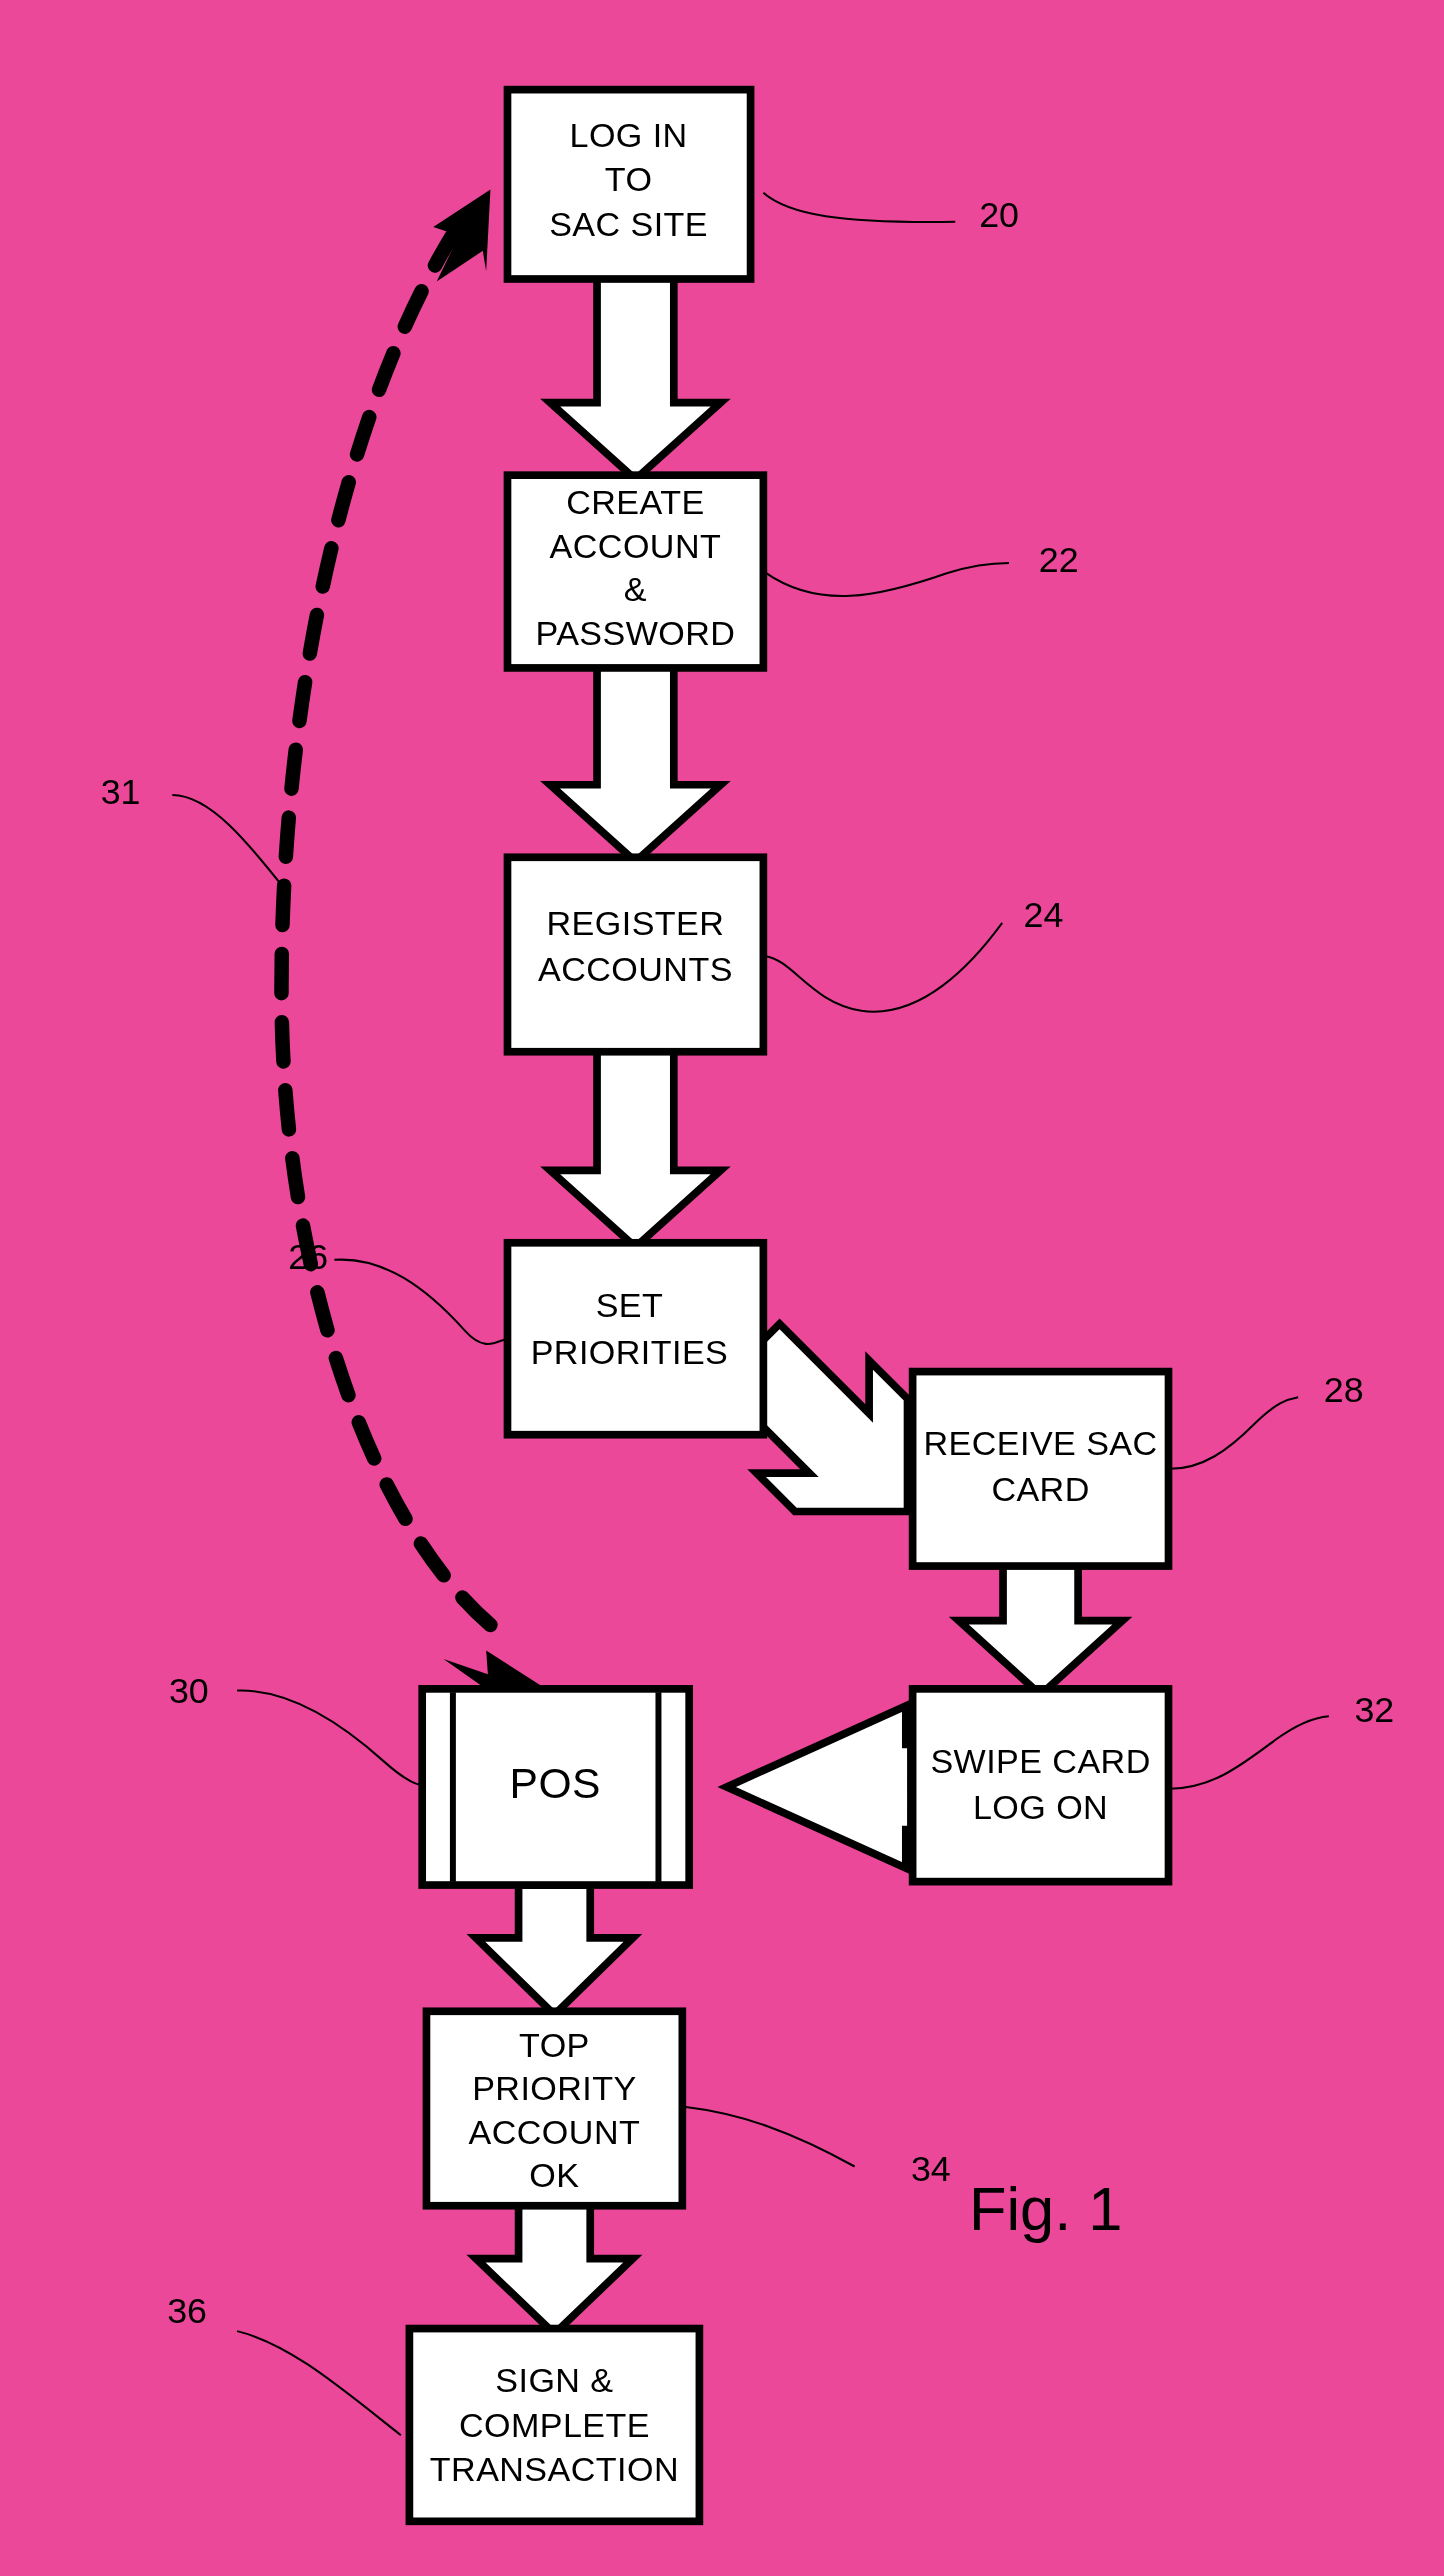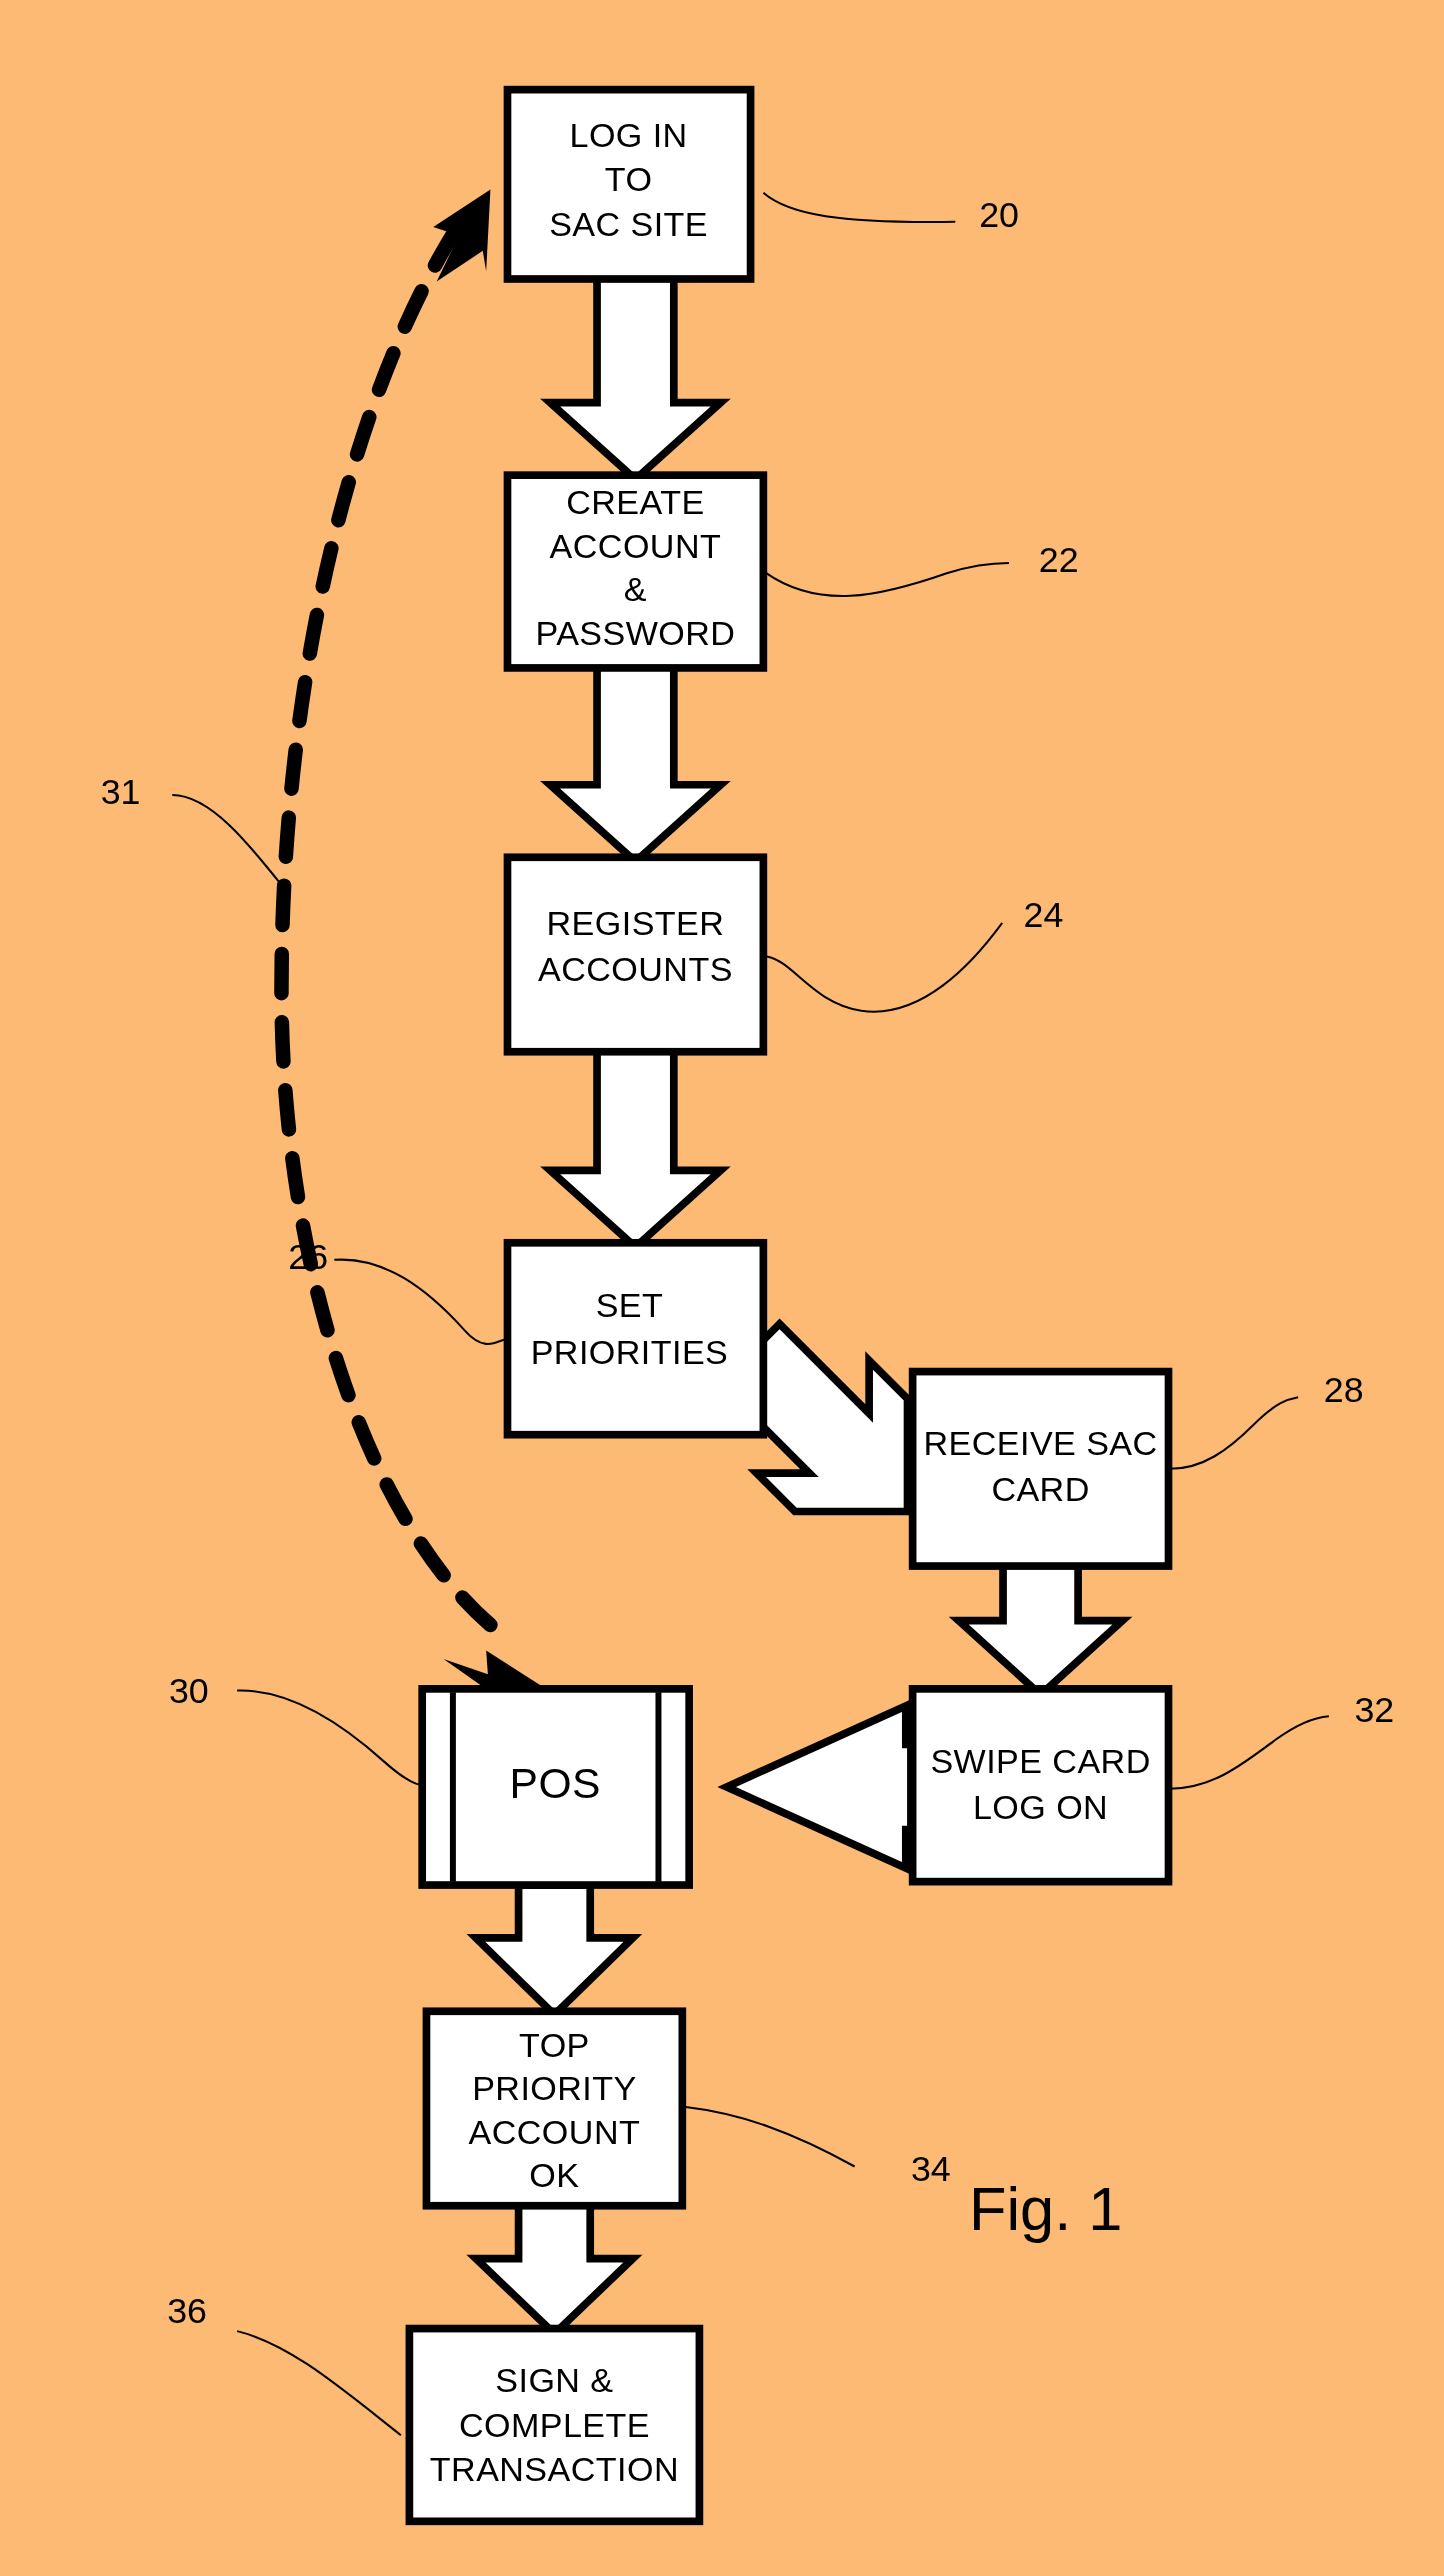--- a/index.html
+++ b/index.html
@@ -7,21 +7,21 @@
     padding: 0;
     background: #ffffff;
   }
   body {
     font-family: "Liberation Sans", sans-serif;
   }
   #figure-root {
     position: relative;
     width: 1444px;
     height: 2576px;
-    background: #fdba74;
+    background: #ec4899;
     overflow: hidden;
   }
   #figure-svg {
     position: absolute;
     left: 0;
     top: 0;
     width: 1444px;
     height: 2576px;
     display: block;
   }

